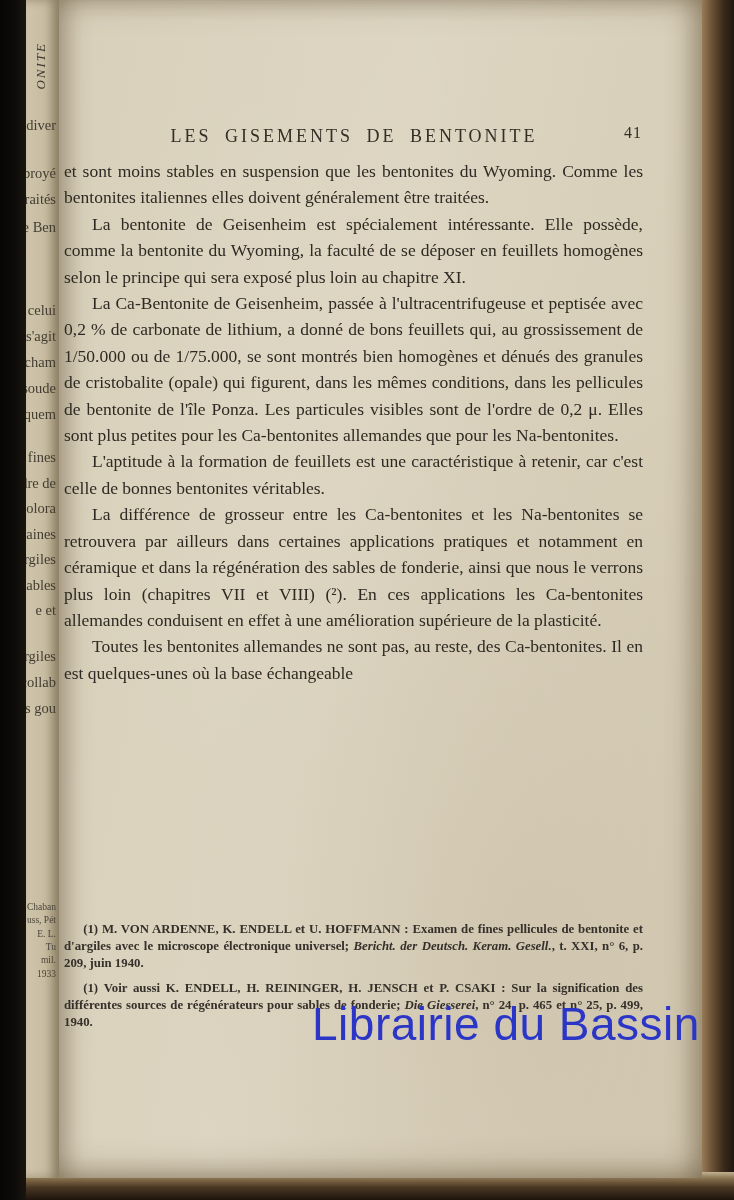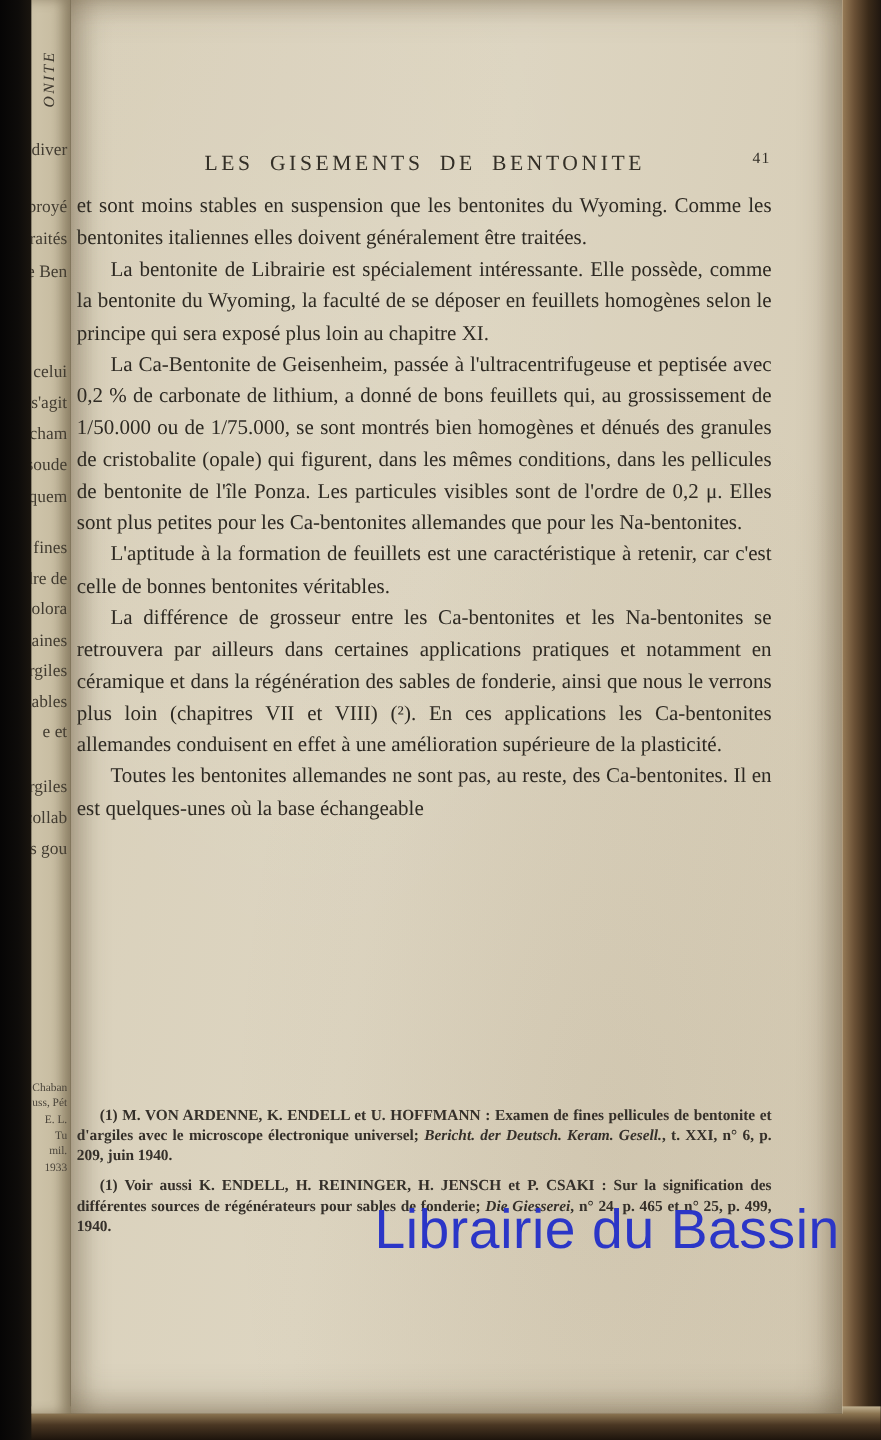--- a/index.html
+++ b/index.html
@@ -64,21 +64,21 @@
   .running-head {
     position:absolute; left:64px; top:126px; width:580px;
     color:#332f27; z-index:4;
   }
   .head-title {
     display:block; text-align:center;
     font-size:18px; letter-spacing:3px; word-spacing:6px;
   }
   .head-pagenum {
     position:absolute; right:2px; top:-2px;
-    font-size:13px; letter-spacing:1px;
+    font-size:16px; letter-spacing:1px;
   }
 
   .body-text {
     position:absolute; left:64px; top:158px; width:579px;
     text-align:justify;
     font-size:17.5px; line-height:26.4px;
     color:#2e2a23; z-index:4;
   }
   .body-text p { margin:0; }
   .body-text p.indent { text-indent:1.6em; }
@@ -137,21 +137,21 @@
 
 <div class="main-page"></div>
 
 <div class="running-head">
   <span class="head-title">LES GISEMENTS DE BENTONITE</span>
   <span class="head-pagenum">41</span>
 </div>
 
 <div class="body-text">
   <p>et sont moins stables en suspension que les bentonites du Wyoming. Comme les bentonites italiennes elles doivent généralement être traitées.</p>
-  <p class="indent">La bentonite de Librairie est spécialement intéressante. Elle possède, comme la bentonite du Wyoming, la faculté de se déposer en feuillets homogènes selon le principe qui sera exposé plus loin au chapitre XI.</p>
+  <p class="indent">La bentonite de Geisenheim est spécialement intéressante. Elle possède, comme la bentonite du Wyoming, la faculté de se déposer en feuillets homogènes selon le principe qui sera exposé plus loin au chapitre XI.</p>
   <p class="indent">La Ca-Bentonite de Geisenheim, passée à l'ultracentrifugeuse et peptisée avec 0,2 % de carbonate de lithium, a donné de bons feuillets qui, au grossissement de 1/50.000 ou de 1/75.000, se sont montrés bien homogènes et dénués des granules de cristobalite (opale) qui figurent, dans les mêmes conditions, dans les pellicules de bentonite de l'île Ponza. Les particules visibles sont de l'ordre de 0,2 μ. Elles sont plus petites pour les Ca-bentonites allemandes que pour les Na-bentonites.</p>
   <p class="indent">L'aptitude à la formation de feuillets est une caractéristique à retenir, car c'est celle de bonnes bentonites véritables.</p>
   <p class="indent">La différence de grosseur entre les Ca-bentonites et les Na-bentonites se retrouvera par ailleurs dans certaines applications pratiques et notamment en céramique et dans la régénération des sables de fonderie, ainsi que nous le verrons plus loin (chapitres VII et VIII) (²). En ces applications les Ca-bentonites allemandes conduisent en effet à une amélioration supérieure de la plasticité.</p>
   <p class="indent">Toutes les bentonites allemandes ne sont pas, au reste, des Ca-bentonites. Il en est quelques-unes où la base échangeable</p>
 </div>
 
 <div class="footnotes">
   <p><span>(1) M. VON ARDENNE, K. ENDELL et U. HOFFMANN : Examen de fines pellicules de bentonite et d'argiles avec le microscope électronique universel; </span><i>Bericht. der Deutsch. Keram. Gesell.</i><span>, t. XXI, n° 6, p. 209, juin 1940.</span></p>
   <p><span>(1) Voir aussi K. ENDELL, H. REININGER, H. JENSCH et P. CSAKI : Sur la signification des différentes sources de régénérateurs pour sables de fonderie; </span><i>Die Giesserei</i><span>, n° 24, p. 465 et n° 25, p. 499, 1940.</span></p>
 </div>

